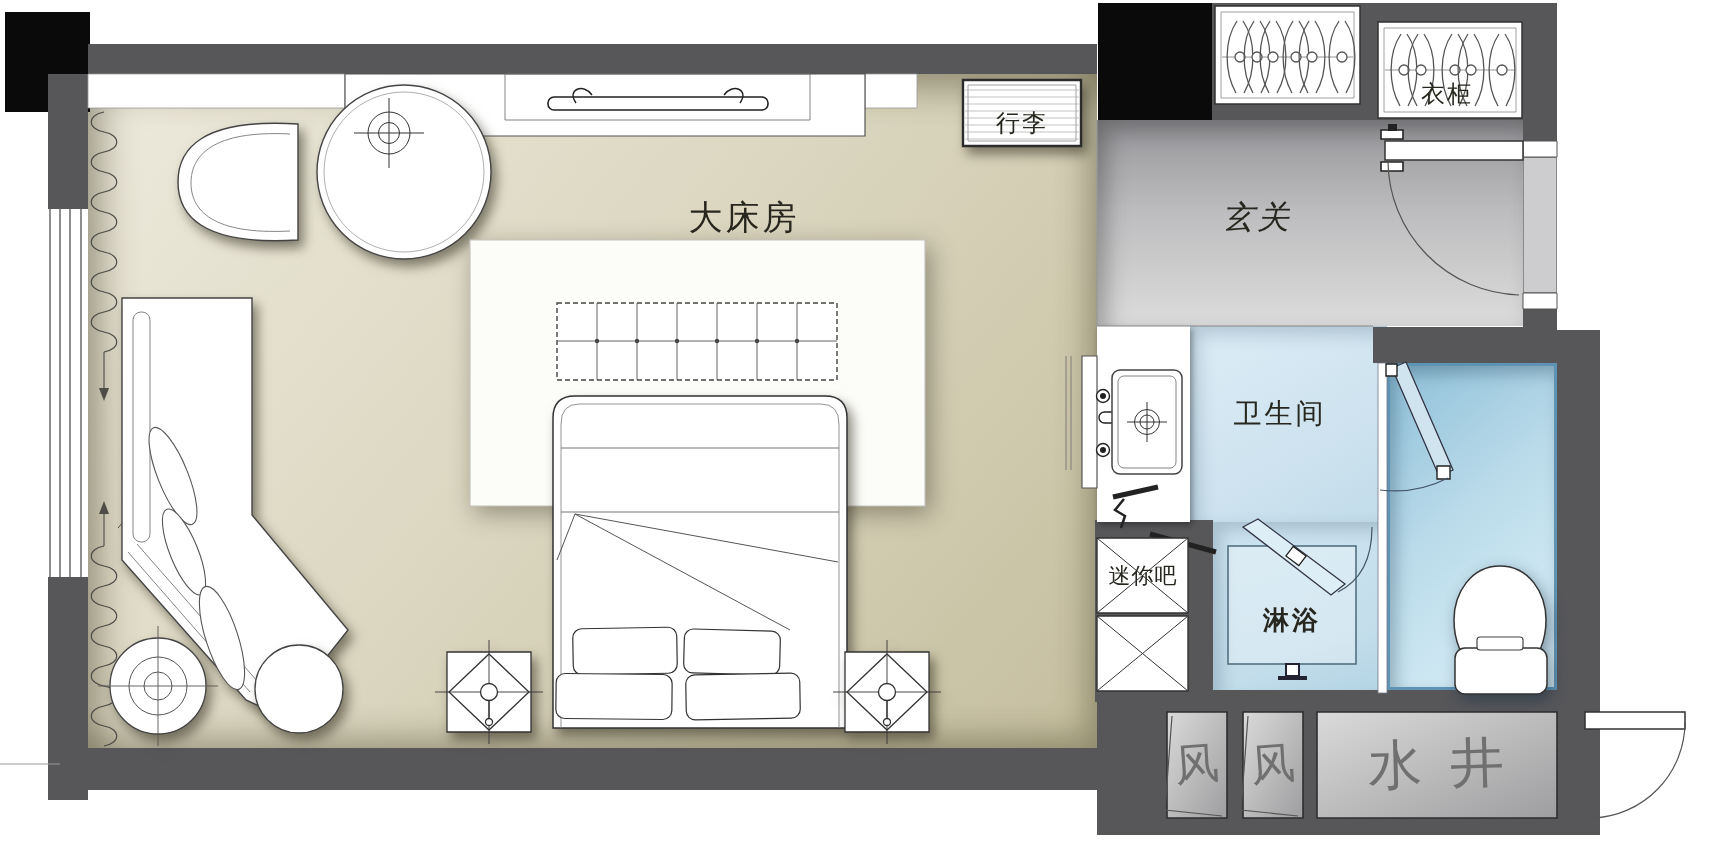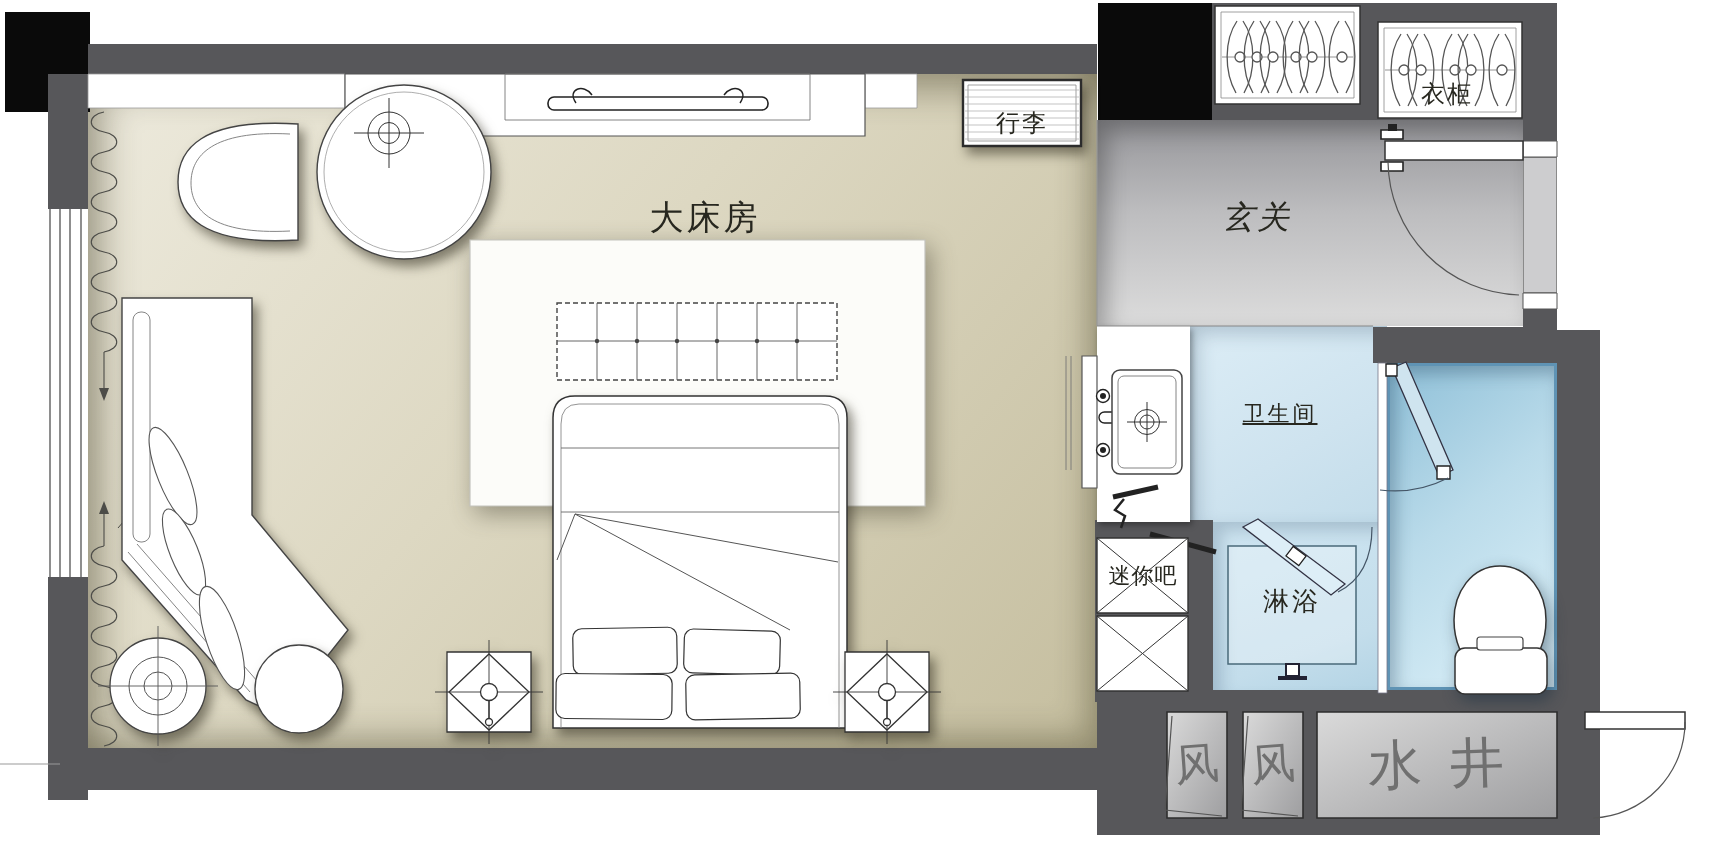--- a/index.html
+++ b/index.html
@@ -32,21 +32,21 @@
   .lines{position:absolute;left:0;top:0;}
   .lines *{vector-effect:non-scaling-stroke;}
   .sh{filter:drop-shadow(5px 7px 6px rgba(45,42,28,.55));}
   .shsoft{filter:drop-shadow(5px 7px 12px rgba(45,42,28,.42));}
   .shblue{filter:drop-shadow(4px 6px 8px rgba(15,40,60,.45));}
   
   .lbl{position:absolute;transform:translate(-50%,-50%);color:var(--label);
        white-space:nowrap;line-height:1;letter-spacing:3px;}
   .lbl-bedroom{font-size:34px;}
   .lbl-entry{font-size:32px;}
-  .lbl-bath{font-size:22px;text-decoration:underline;}
+  .lbl-bath{font-size:28px;}
   .lbl-shower{font-size:26px;}
   .lbl-minibar{font-size:22px;letter-spacing:1px;text-align:right;}
   .lbl-luggage{font-size:24px;letter-spacing:2px;margin-top:10px;}
   .lbl-wardrobe{font-size:24px;letter-spacing:2px;margin-top:24px;}
   .lbl-sketch{color:var(--sketch);}
   .lbl-water{font-size:54px;letter-spacing:28px;transform:translate(-50%,-50%) rotate(-1.5deg);}
   .lbl-vent{font-size:44px;letter-spacing:0;transform:translate(-50%,-50%) rotate(-4deg);}
 </style>
 </head>
 <body>
@@ -330,23 +330,23 @@
       <path d="M1248,716 L1241,810 L1298,816" stroke="#555" stroke-width="1.2"></path>
     </g>
     <rect x="1317" y="712" width="240" height="106" fill="url(#gGray)" stroke="#2e2e2e" stroke-width="1.6"></rect>
 
     <g>
       <rect x="1585" y="712" width="100" height="17" fill="#fff" stroke="#333" stroke-width="1.5"></rect>
       <path d="M1685,722 A96,96 0 0 1 1593,818" stroke="#555"></path>
     </g>
   </svg>
 
-  <div class="lbl lbl-bedroom" style="left:705px;top:218px;">大床房</div>
+  <div class="lbl lbl-bedroom" style="left:744px;top:218px;">大床房</div>
   <div class="lbl lbl-entry" style="left:1257px;top:217px;font-style:italic;">玄关</div>
   <div class="lbl lbl-bath" style="left:1280px;top:414px;">卫生间</div>
-  <div class="lbl lbl-shower" style="left:1292px;top:602px;">淋浴</div>
+  <div class="lbl lbl-shower" style="left:1292px;top:621px;font-weight:bold;">淋浴</div>
   <div class="lbl lbl-minibar" style="left:1143px;top:576px;">迷你吧</div>
   <div class="lbl lbl-luggage" style="left:1022px;top:113px;">行李</div>
   <div class="lbl lbl-wardrobe" style="left:1447px;top:70px;">衣柜</div>
   <div class="lbl lbl-sketch lbl-water" style="left:1450px;top:764px;">水井</div>
   <div class="lbl lbl-sketch lbl-vent" style="left:1197px;top:765px;">风</div>
   <div class="lbl lbl-sketch lbl-vent" style="left:1273px;top:765px;">风</div>
 </div>
 
 </body></html>

